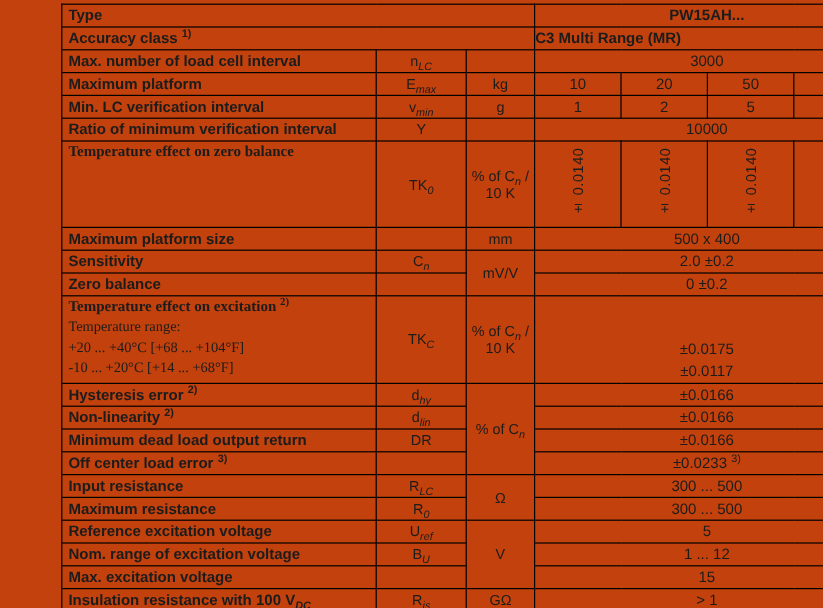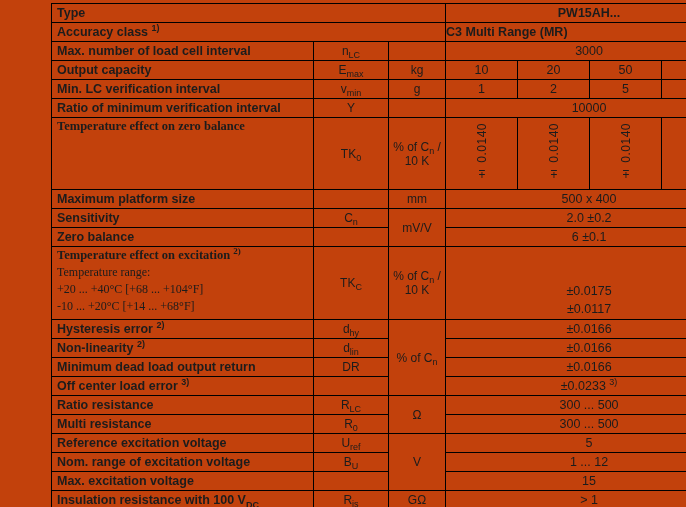--- a/index.html
+++ b/index.html
@@ -16,21 +16,21 @@
   td {
     border:1px solid #000;
     padding:0; font-size:12px; height:18px;
     vertical-align:middle; overflow:hidden;
   }
   td.lbl {
     text-align:left; padding-left:5px; font-weight:bold; font-size:12.5px;
   }
   td.sym, td.unit, td.val { text-align:center; }
   td.val { font-size:12.5px; }
-  sub { font-size:9px; line-height:0; }
+  sub { font-size:9px; line-height:0;font-style:italic; }
   sup { font-size:9px; line-height:0; }
   tr.tall td { height:71px; }
   td.top { vertical-align:top;font-family:Liberation Serif, serif; }
   td.top .line { line-height:17px; }
   td.top .line.reg { font-weight:normal; font-size:12px; }
   .unit2 .uline { line-height:14px; }
   .vtext {
     display:inline-block;
     writing-mode:vertical-rl; transform:rotate(180deg);
     font-size:12px; letter-spacing:0.5px;
@@ -66,21 +66,21 @@
     </tr>
 
     <tr>
       <td class="lbl"><span>Max. number of load cell interval</span></td>
       <td class="sym"><span>n</span><sub>LC</sub></td>
       <td class="unit"></td>
       <td class="val" colspan="4"><span>3000</span></td>
     </tr>
 
     <tr>
-      <td class="lbl"><span>Output capacity</span></td>
+      <td class="lbl"><span>Maximum platform</span></td>
       <td class="sym"><span>E</span><sub>max</sub></td>
       <td class="unit"><span>kg</span></td>
       <td class="val"><span>10</span></td>
       <td class="val"><span>20</span></td>
       <td class="val"><span>50</span></td>
       <td class="val"><span>100</span></td>
     </tr>
 
     <tr>
       <td class="lbl"><span>Min. LC verification interval</span></td>
@@ -124,21 +124,21 @@
     <tr>
       <td class="lbl"><span>Sensitivity</span></td>
       <td class="sym"><span>C</span><sub>n</sub></td>
       <td class="unit" rowspan="2"><span>mV/V</span></td>
       <td class="val" colspan="4"><span>2.0 ±0.2</span></td>
     </tr>
 
     <tr>
       <td class="lbl"><span>Zero balance</span></td>
       <td class="sym"></td>
-      <td class="val" colspan="4"><span>6 ±0.1</span></td>
+      <td class="val" colspan="4"><span>0 ±0.2</span></td>
     </tr>
 
     <tr class="tall">
       <td class="lbl top">
         <div class="line"><span>Temperature effect on excitation</span> <sup>2)</sup></div>
         <div class="line reg">Temperature range:</div>
         <div class="line reg">+20 ... +40°C [+68 ... +104°F]</div>
         <div class="line reg">-10 ... +20°C [+14 ... +68°F]</div>
       </td>
       <td class="sym"><span>TK</span><sub>C</sub></td>
@@ -171,28 +171,28 @@
       <td class="val" colspan="4"><span>±0.0166</span></td>
     </tr>
 
     <tr>
       <td class="lbl"><span>Off center load error</span> <sup>3)</sup></td>
       <td class="sym"></td>
       <td class="val" colspan="4"><span>±0.0233</span> <sup>3)</sup></td>
     </tr>
 
     <tr>
-      <td class="lbl"><span>Ratio resistance</span></td>
+      <td class="lbl"><span>Input resistance</span></td>
       <td class="sym"><span>R</span><sub>LC</sub></td>
       <td class="unit" rowspan="2"><span>Ω</span></td>
       <td class="val" colspan="4"><span>300 ... 500</span></td>
     </tr>
 
     <tr>
-      <td class="lbl"><span>Multi resistance</span></td>
+      <td class="lbl"><span>Maximum resistance</span></td>
       <td class="sym"><span>R</span><sub>0</sub></td>
       <td class="val" colspan="4"><span>300 ... 500</span></td>
     </tr>
 
     <tr>
       <td class="lbl"><span>Reference excitation voltage</span></td>
       <td class="sym"><span>U</span><sub>ref</sub></td>
       <td class="unit" rowspan="3"><span>V</span></td>
       <td class="val" colspan="4"><span>5</span></td>
     </tr>

